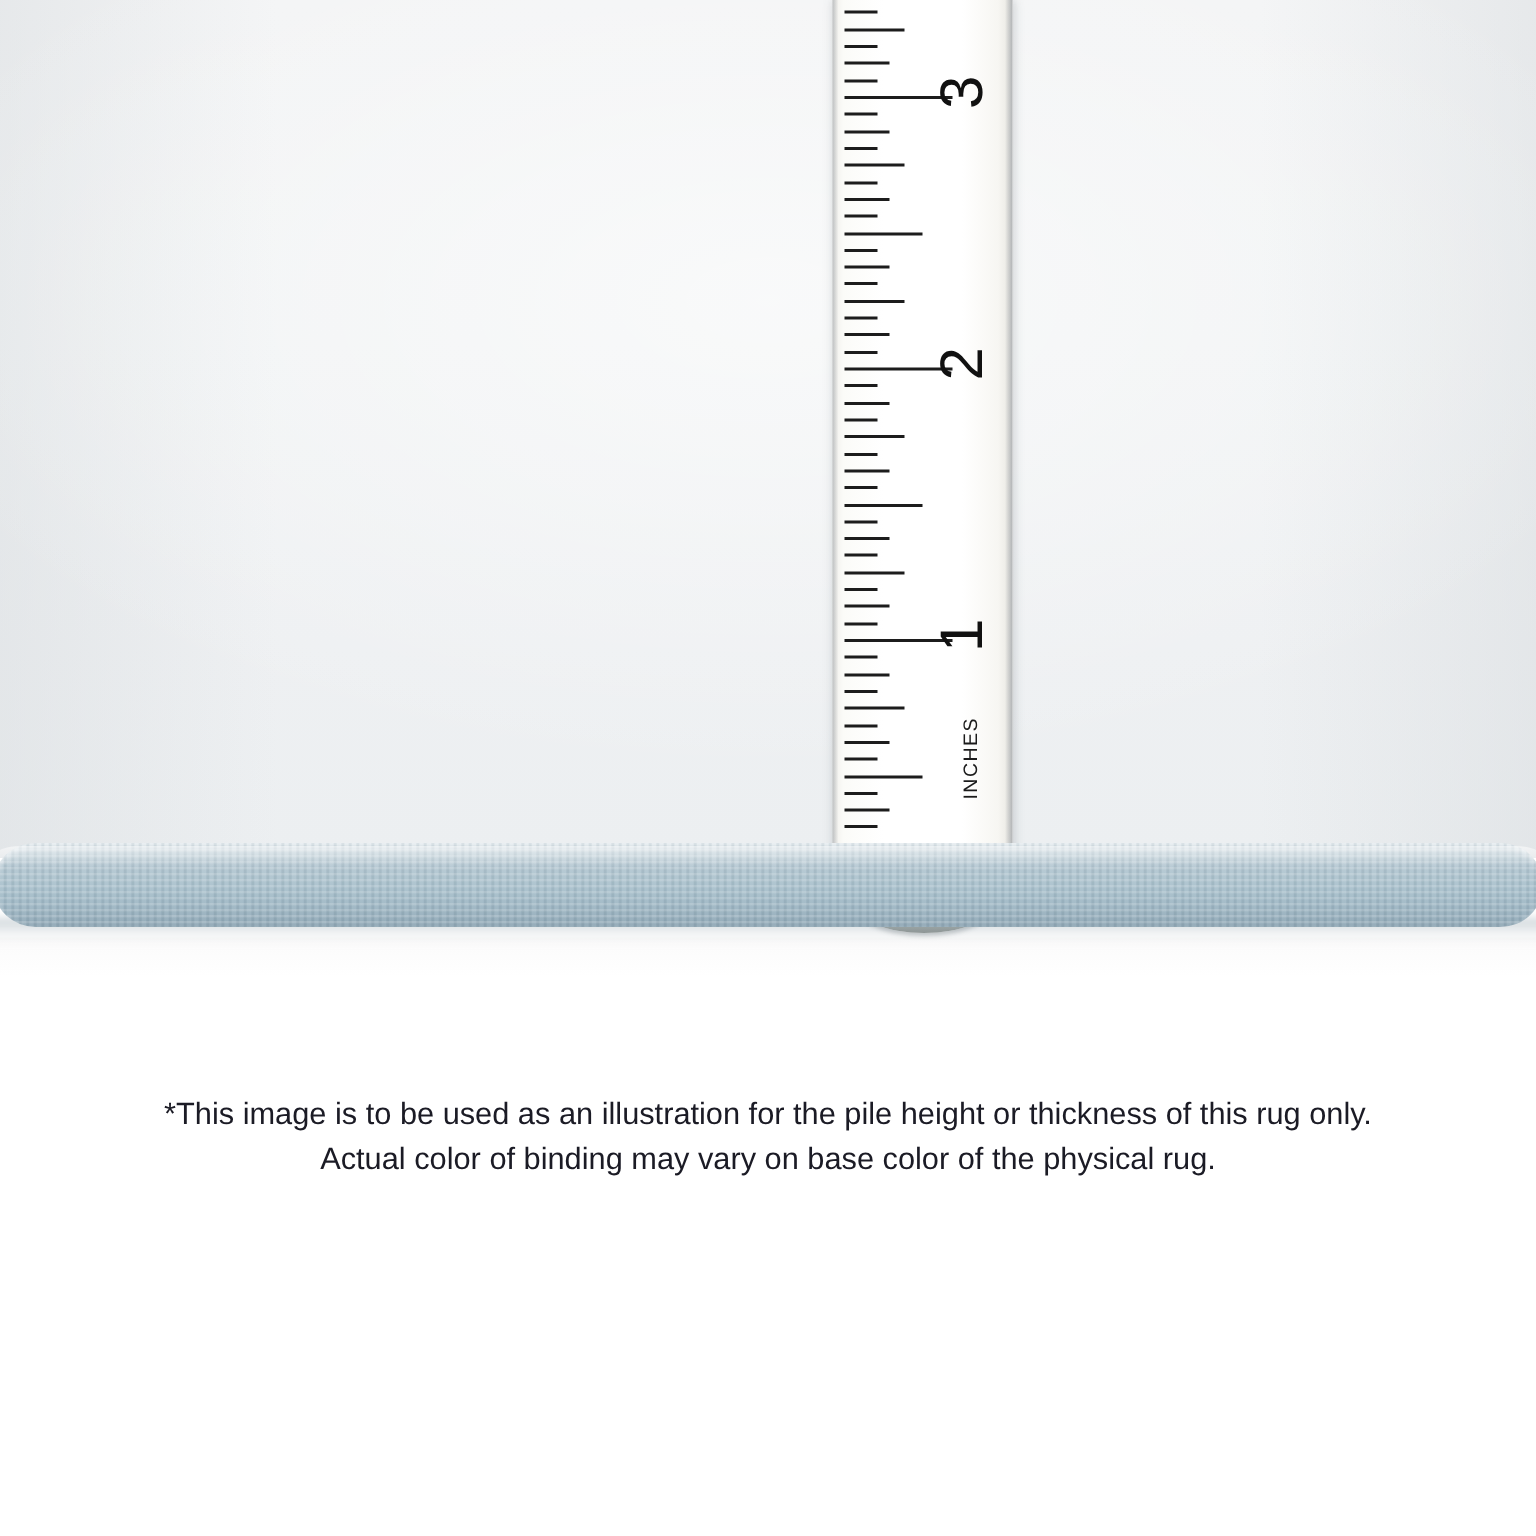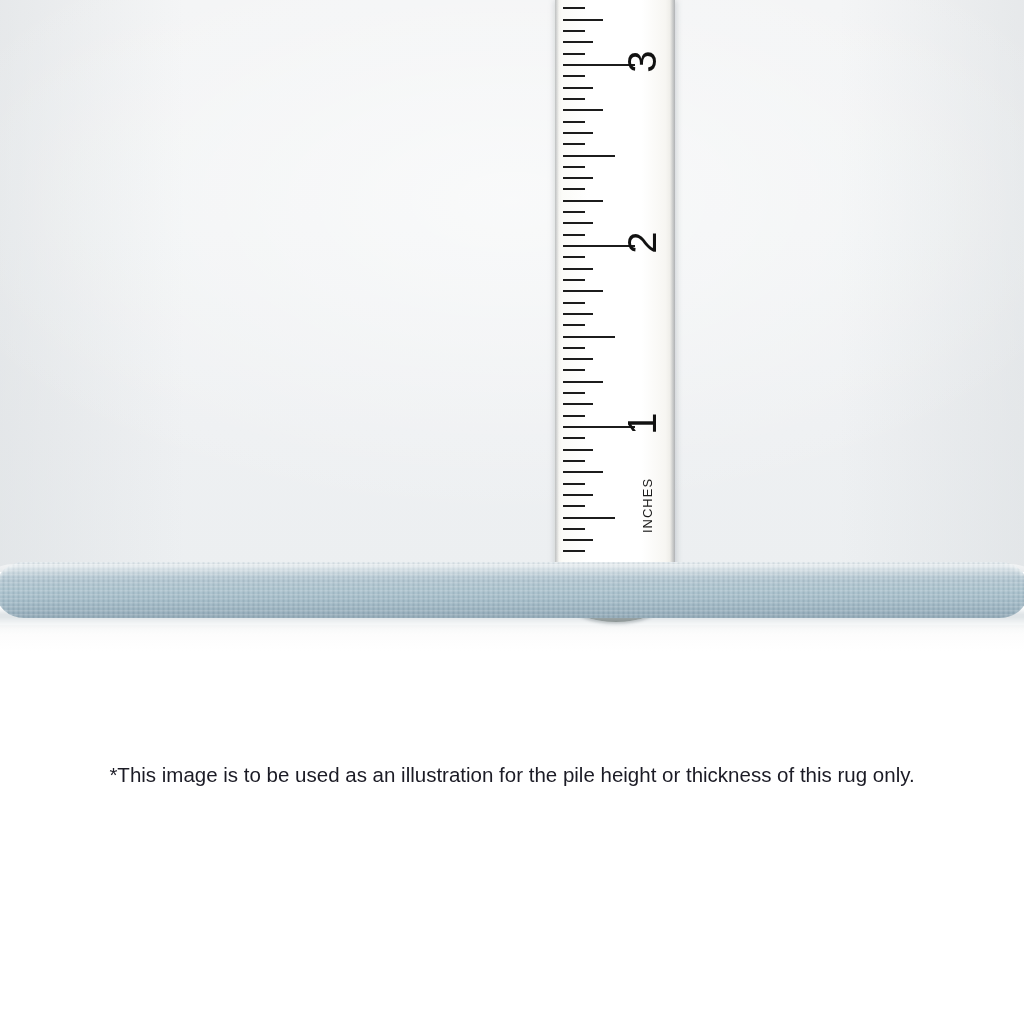--- a/index.html
+++ b/index.html
@@ -227,21 +227,21 @@
     left: 0;
     top: 728px;
     width: 1024px;
     text-align: center;
     color: #1b1b25;
     font-family: "Liberation Sans", sans-serif;
     font-size: 20.5px;
     line-height: 30px;
     font-weight: 400;
   }
-  .caption .line { display: block; margin-top: 32px; }
+  .caption .line { display: block; }
 </style>
 </head>
 <body>
 
 <div id="photo">
 
   <div class="wall"></div>
   <div class="wall-vignette"></div>
   <div class="floor"></div>
 
@@ -317,13 +317,14 @@
     <div class="rug-body"></div>
     <div class="rug-weave"></div>
     <div class="rug-weave2"></div>
     <div class="rug-highlight"></div>
   </div>
 
 </div>
 
 <div class="caption">
   <span class="line">*This image is to be used as an illustration for the pile height or thickness of this rug only.</span>
+  <span class="line">Actual color of binding may vary on base color of the physical rug.</span>
 </div>
 
 </body></html>

